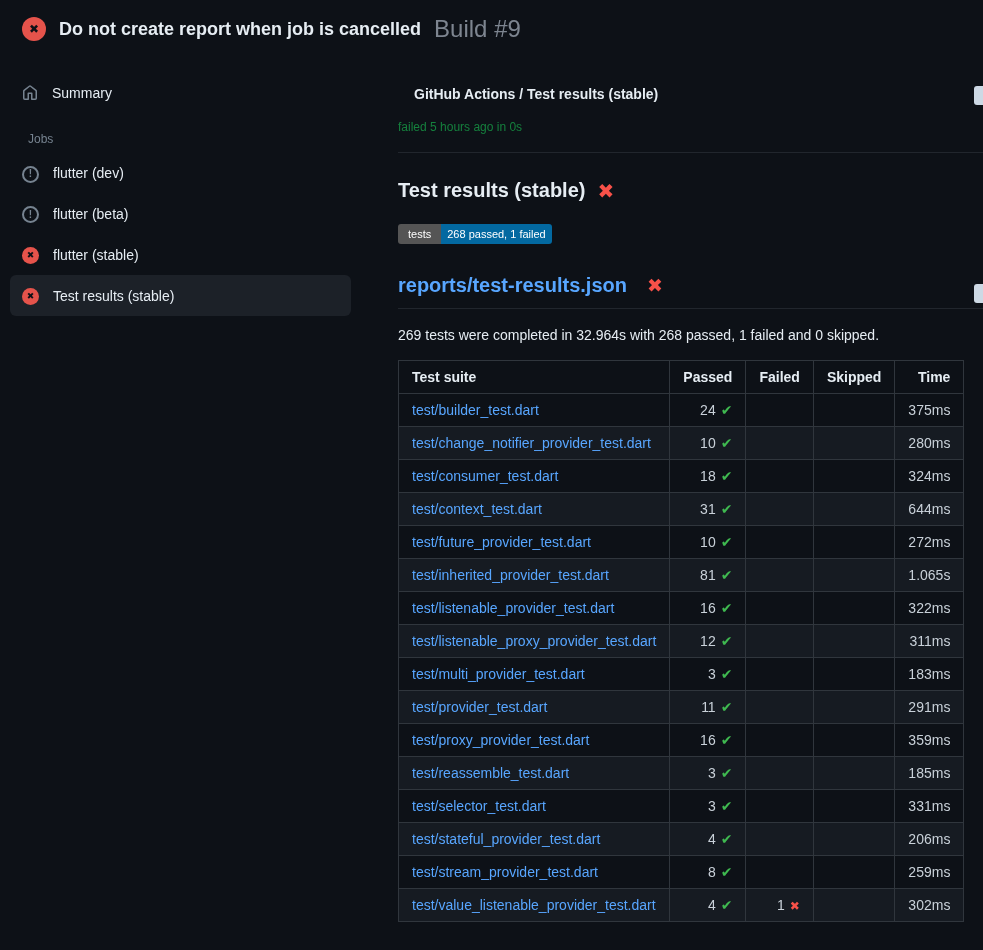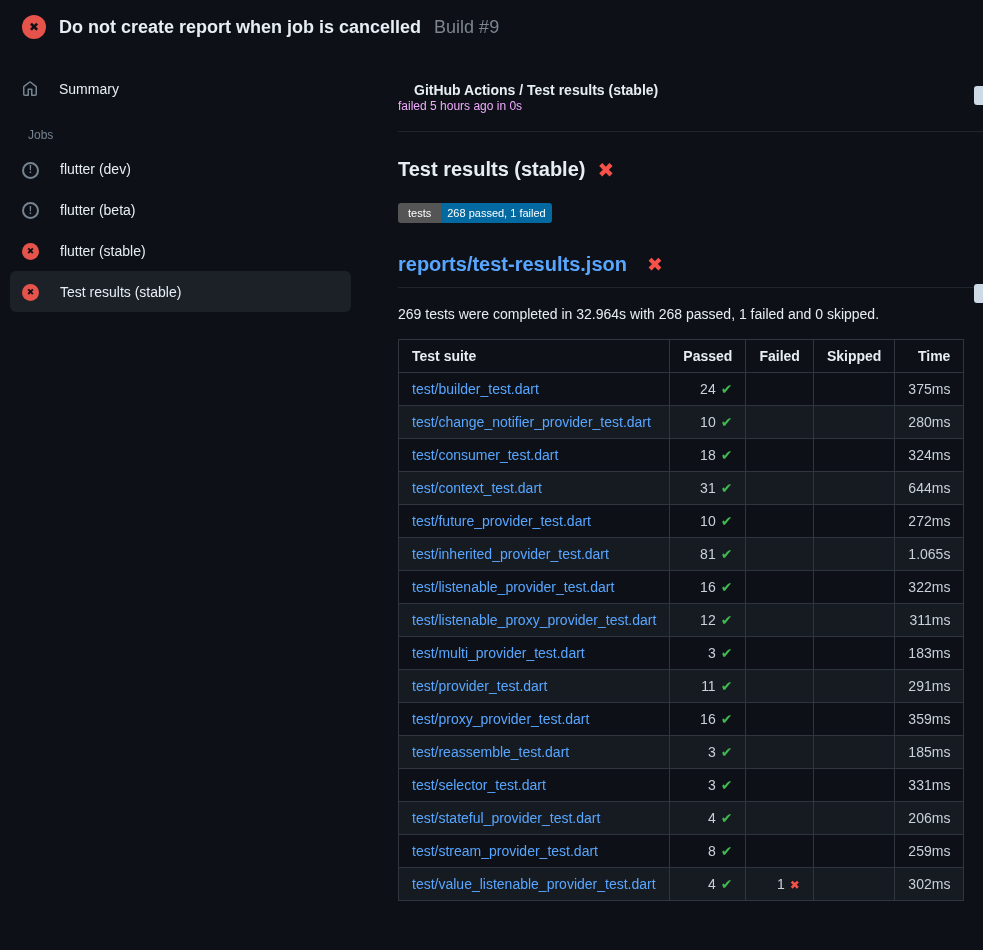--- a/index.html
+++ b/index.html
@@ -9,46 +9,46 @@
     color: #e6edf3;
     font-family: "Liberation Sans", "DejaVu Sans", sans-serif;
     font-size: 14px;
     overflow: hidden;
     position: relative;
   }
 
   
   .topbar { display: flex; align-items: center; gap: 13px; padding: 15px 16px 13px 22px; }
   .topbar h1 { font-size: 18px; font-weight: 700; color: #e6edf3; white-space: nowrap; }
-  .build-no { font-size: 18px; color: #7d8590; font-weight: 400; }
+  .build-no { font-size: 24px; color: #7d8590; font-weight: 400; }
 
   
   .icon-x-circle { border-radius: 50%; background: #e5534b; display: inline-flex; align-items: center; justify-content: center; flex: none; }
   .icon-x-circle.large { width: 24px; height: 24px; }
   .icon-x-circle.large .xg { font-size: 12px; }
   .icon-x-circle.small { width: 17px; height: 17px; }
   .icon-x-circle.small .xg { font-size: 9px; }
   .xg { color: #0d1117; font-weight: 700; line-height: 1; }
   .icon-neutral { width: 17px; height: 17px; border-radius: 50%; border: 2px solid #768390; color: #768390; font-size: 10px; font-weight: 700; display: inline-flex; align-items: center; justify-content: center; flex: none; line-height: 1; }
 
   
   .layout { display: flex; align-items: flex-start; }
 
   
   .sidebar { width: 370px; flex: none; padding: 18px 19px 0 10px; }
-  .side-item { display: flex; align-items: center; gap: 21px; padding: 11px 12px; border-radius: 6px; font-size: 14px; color: #e6edf3; cursor: pointer; }
+  .side-item { display: flex; align-items: center; gap: 14px; padding: 11px 12px; border-radius: 6px; font-size: 14px; color: #e6edf3; cursor: pointer; }
   .side-item.selected { background: #1c2128; }
   .home-icon { color: #768390; flex: none; display: inline-flex; }
   .jobs-label { color: #768390; font-size: 12px; padding: 20px 12px 7px 18px; }
 
   
   main { flex: 1; min-width: 0; padding-top: 30px; }
   .run-head { padding-left: 28px; }
   .breadcrumb { font-weight: 700; font-size: 14px; color: #e6edf3; margin-left: 16px; }
-  .status-line { color: #f0abfc; font-size: 12px; margin-top: 1px; }
+  .status-line { color: #15803d; font-size: 12px; margin-top: 18px; }
   .divider { border: 0; border-top: 1px solid #21262d; margin: 18px 0 0 28px; }
   .content-pad { padding: 26px 0 0 28px; }
 
   .section-title { display: flex; align-items: center; gap: 12px; font-size: 20px; font-weight: 700; }
   .red-x { color: #f85149; font-weight: 700; line-height: 1; }
   .section-title .red-x { font-size: 20px; }
 
   .badge { display: inline-flex; margin-top: 22px; font-size: 11px; border-radius: 3px; overflow: hidden; color: #ffffff; line-height: 1.3; }
   .badge-label { background: #555555; padding: 3px 10px; }
   .badge-value { background: #0369a1; padding: 3px 6px; }

